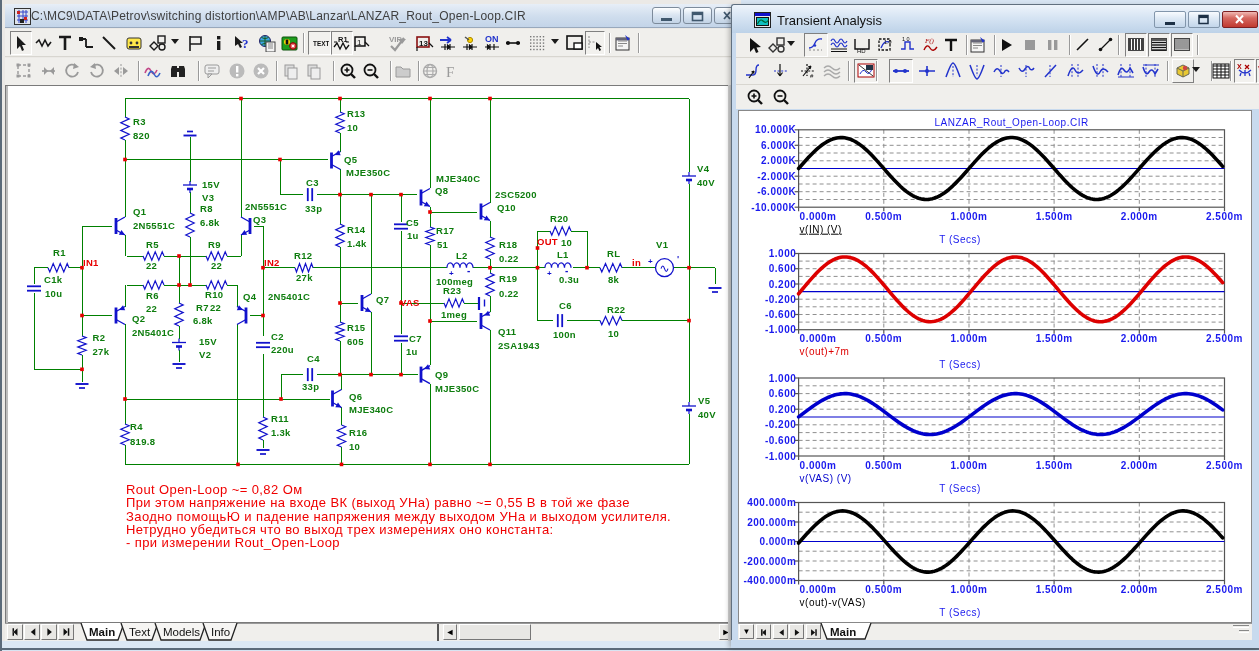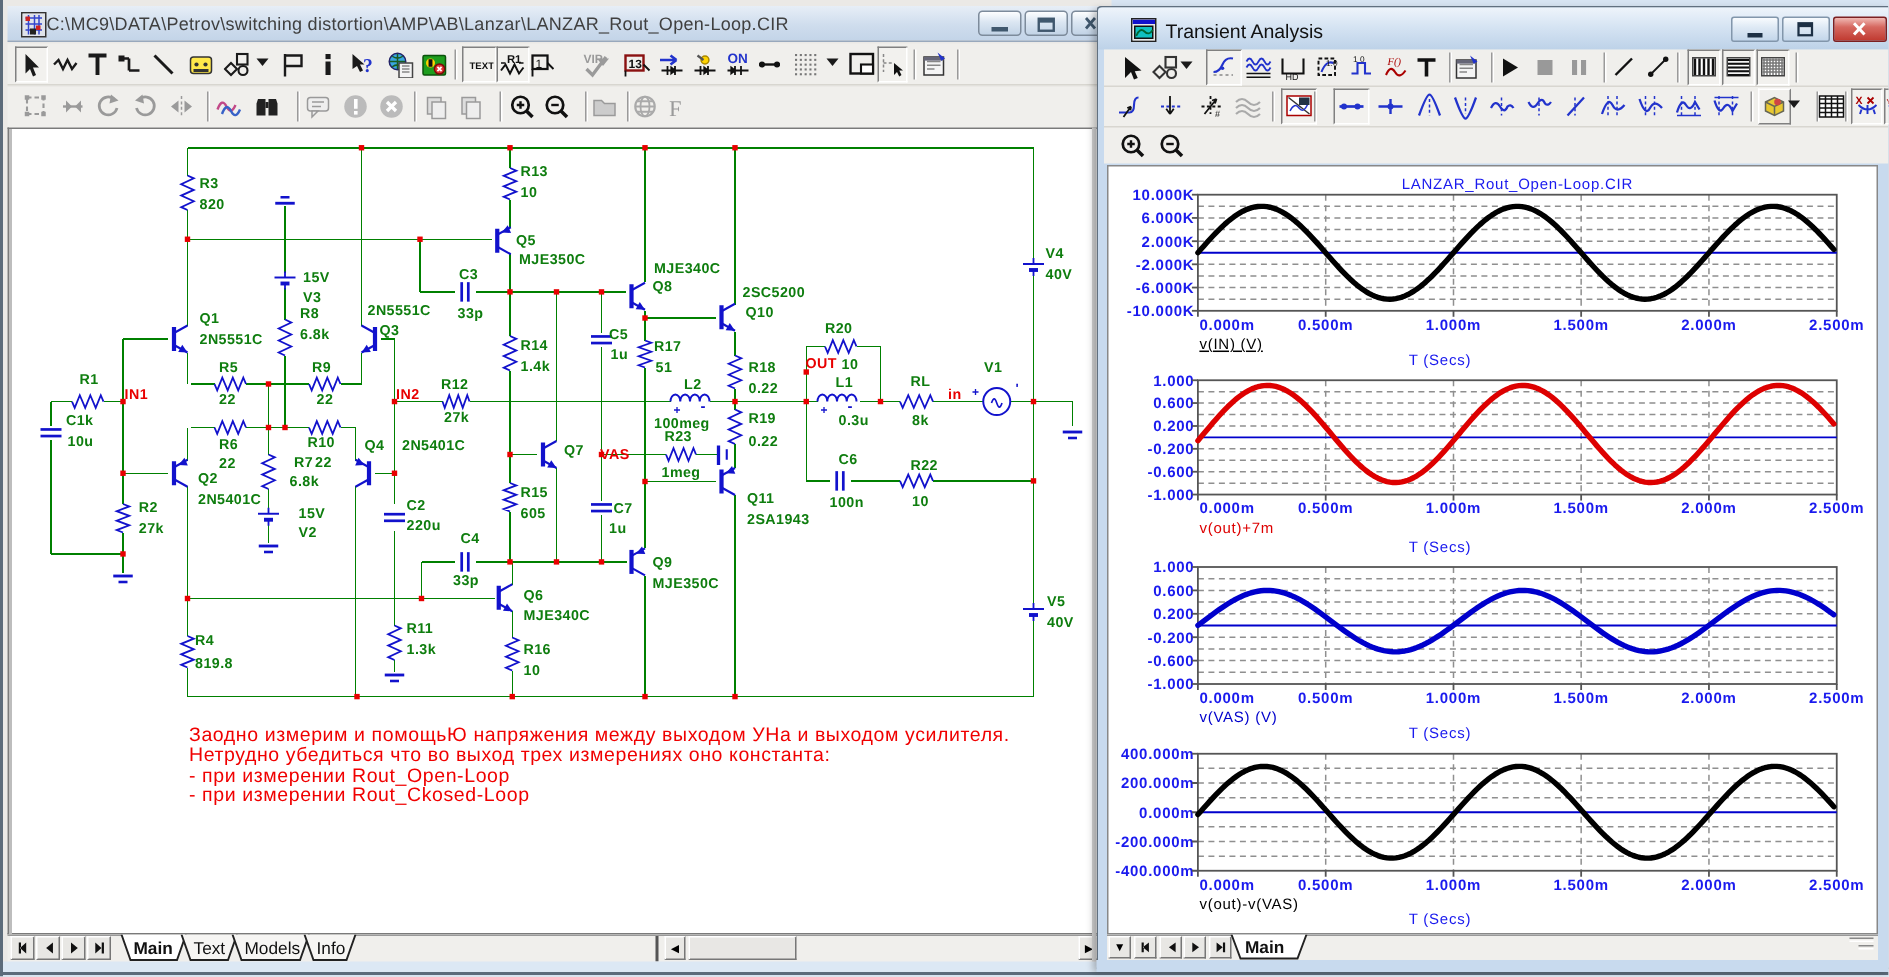--- a/index.html
+++ b/index.html
@@ -57,24 +57,25 @@
 <div style="position:absolute;left:638px;top:33px;width:2px;height:20px;border-left:1px solid #9a9a9a;border-right:1px solid #fff"></div>
 <div style="position:absolute;left:138px;top:61px;width:2px;height:20px;border-left:1px solid #9a9a9a;border-right:1px solid #fff"></div>
 <div style="position:absolute;left:198px;top:61px;width:2px;height:20px;border-left:1px solid #9a9a9a;border-right:1px solid #fff"></div>
 <div style="position:absolute;left:276px;top:61px;width:2px;height:20px;border-left:1px solid #9a9a9a;border-right:1px solid #fff"></div>
 <div style="position:absolute;left:333px;top:61px;width:2px;height:20px;border-left:1px solid #9a9a9a;border-right:1px solid #fff"></div>
 <div style="position:absolute;left:390px;top:61px;width:2px;height:20px;border-left:1px solid #9a9a9a;border-right:1px solid #fff"></div>
 <div style="position:absolute;left:418px;top:61px;width:2px;height:20px;border-left:1px solid #9a9a9a;border-right:1px solid #fff"></div>
 <div class="abs" style="left:5px;top:85px;width:736px;height:538px;border:1px solid #7a7a7a;border-right:none;background:#fff"></div>
 <div class="abs" style="left:6px;top:86px;width:2px;height:537px;background:#bdbdbd"></div>
 <div class="abs" style="left:126px;top:483px;width:600px;font-size:13px;line-height:13.35px;color:#f00000;white-space:nowrap;letter-spacing:0.4px">
-    <div>Заодно измерим и помощьЮ напряжения между выходом УНа и выходом усилителя.</div>
+    <div>Rout Open-Loop ~= 0,82 Ом</div>
+    <div>При этом напряжение на входе ВК (выход УНа) равно ~= 0,55 В в той же фазе</div>
+    <div>Заодно помощьЮ и падение напряжения между выходом УНа и выходом усилителя.</div>
     <div>Нетрудно убедиться что во выход трех измерениях оно константа:</div>
     <div>- при измерении Rout_Open-Loop</div>
-    <div>- при измерении Rout_Ckosed-Loop</div>
   </div>
 <div class="abs" style="left:5px;top:623px;width:736px;height:19px;background:#f0efec;border-top:1px solid #999"></div>
 <div class="abs" style="left:7px;top:624px;width:16px;height:16px;border:1px solid;border-color:#fff #777 #777 #fff;background:#e8e7e4"><svg width="14" height="14" viewBox="0 0 14 17">
       <path d="M10 4 L5 8.5 L10 13 Z M4 4 H5.8 V13 H4 Z" fill="#111"></path>
     </svg></div>
 <div class="abs" style="left:24px;top:624px;width:16px;height:16px;border:1px solid;border-color:#fff #777 #777 #fff;background:#e8e7e4"><svg width="14" height="14" viewBox="0 0 14 17">
       <path d="M11 4 L5.5 8.5 L11 13 Z" fill="#111"></path>
     </svg></div>
 <div class="abs" style="left:41px;top:624px;width:16px;height:16px;border:1px solid;border-color:#fff #777 #777 #fff;background:#e8e7e4"><svg width="14" height="14" viewBox="0 0 14 17">
       <path d="M5 4 L10.5 8.5 L5 13 Z" fill="#111"></path>

